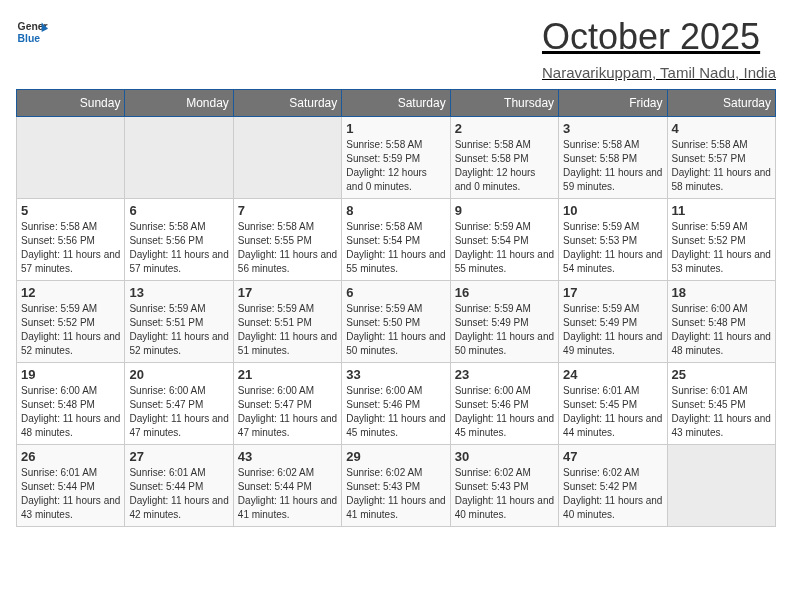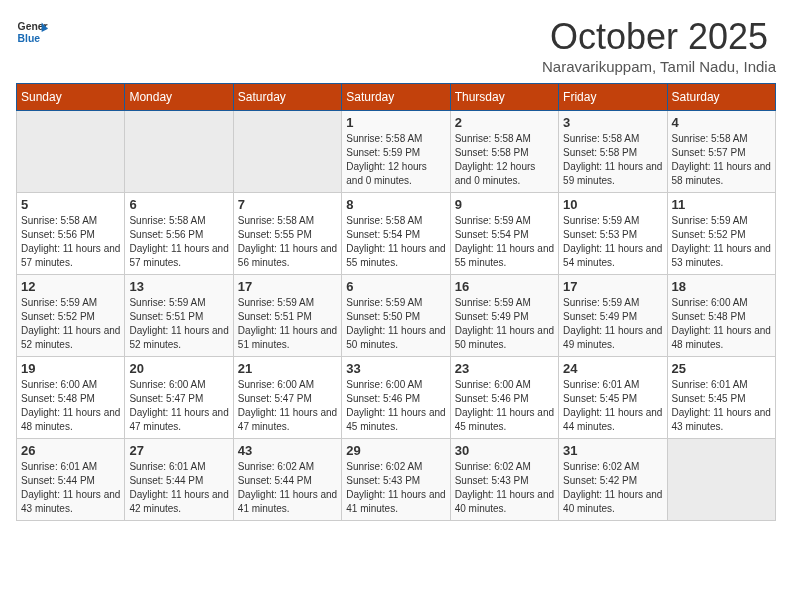--- a/index.html
+++ b/index.html
@@ -19,41 +19,43 @@
     .logo {
       display: flex;
       align-items: center;
       gap: 4px;
     }
     .logo-icon {
       width: 32px;
       height: 32px;
     }
     .title-area {
-      text-align: center;
+      text-align: left;
+      text-decoration: underline;
     }
     .month-title {
       font-size: 36px;
       color: #333;
       font-weight: normal;
     }
     .subtitle {
       font-size: 15px;
       color: #555;
+      margin-top: 6px;
     }
     table {
       width: 100%;
       border-collapse: collapse;
       font-size: 11px;
     }
     thead tr th {
-      background-color: #c2410c;
+      background-color: #737373;
       color: white;
       padding: 6px 4px;
-      text-align: left;
+      text-align: right;
       font-size: 12px;
       font-weight: normal;
       border: 1px solid #1a5a9a;
     }
     tbody tr td {
       border: 1px solid #ccc;
       vertical-align: top;
       padding: 4px;
       width: calc(100% / 7);
       min-height: 80px;
@@ -296,21 +298,21 @@
           Sunrise: 6:02 AM<br>Sunset: 5:43 PM<br>Daylight: 11 hours and 41 minutes.
         </div>
         </td>
         <td>
           <div class="day-num">30</div>
         <div class="day-info">
           Sunrise: 6:02 AM<br>Sunset: 5:43 PM<br>Daylight: 11 hours and 40 minutes.
         </div>
         </td>
         <td>
-          <div class="day-num">31</div>
+          <div class="day-num">47</div>
         <div class="day-info">
           Sunrise: 6:02 AM<br>Sunset: 5:42 PM<br>Daylight: 11 hours and 40 minutes.
         </div>
         </td>
         <td class="empty-cell"></td>
       </tr>
     </tbody>
 </table>
 
 </body></html>

